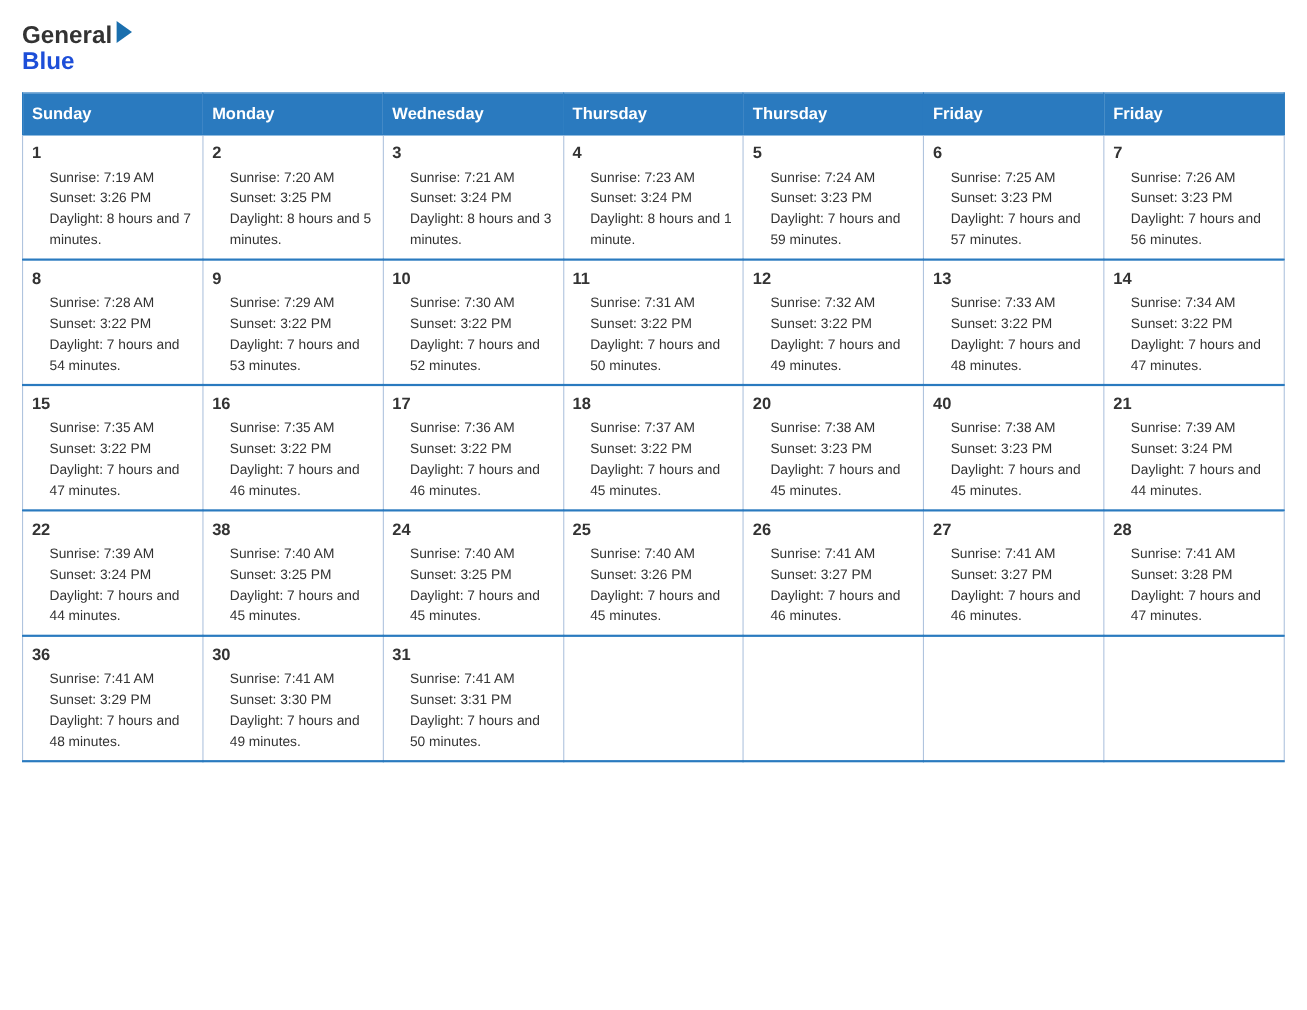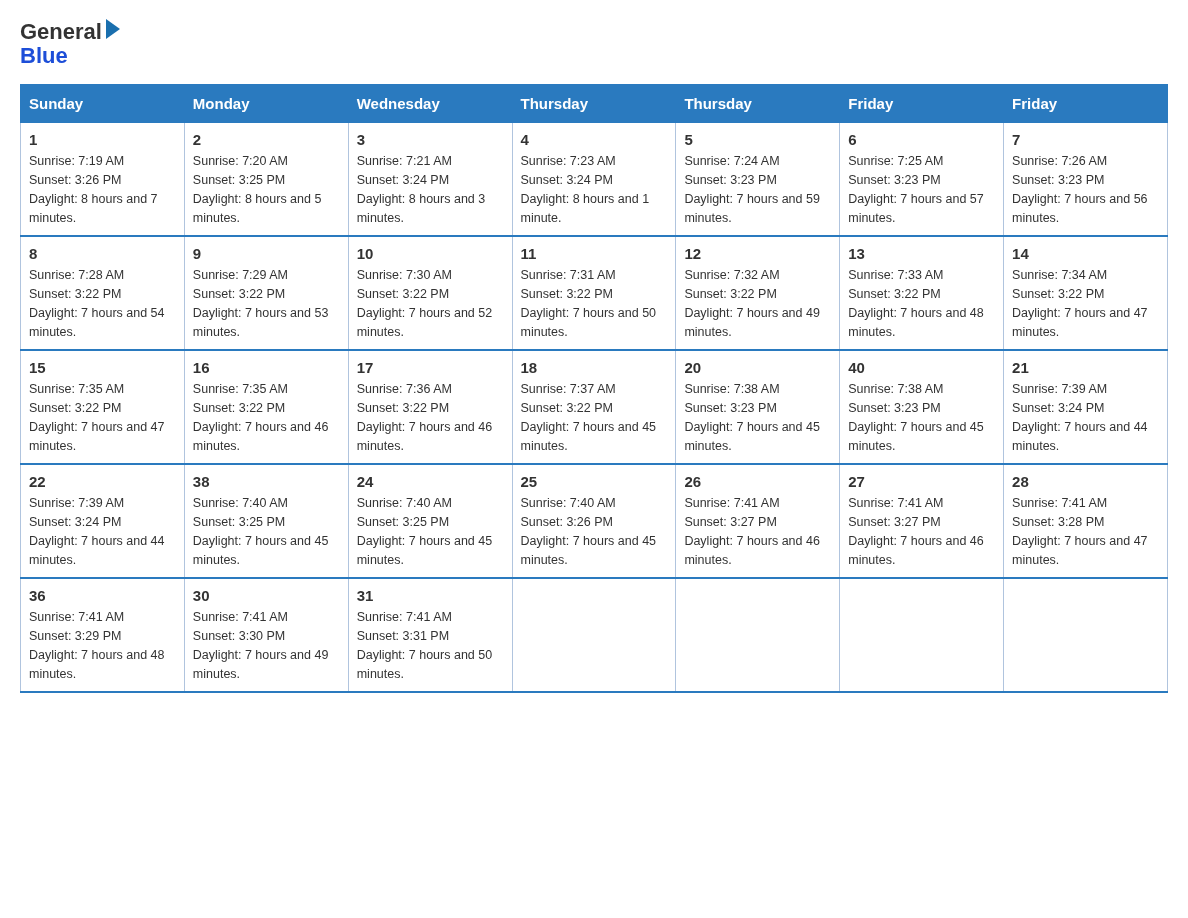--- a/index.html
+++ b/index.html
@@ -80,20 +80,21 @@
     .day-num {
       font-size: 15px;
       font-weight: bold;
       margin-bottom: 4px;
       display: block;
     }
     .day-info {
       font-size: 12.5px;
       line-height: 1.5;
       color: #333;
+      margin-left: 16px;
     }
     .empty-cell {
       background: #fff;
     }
   </style>
 </head>
 <body>
 
 <div class="header">
   <div class="logo">

